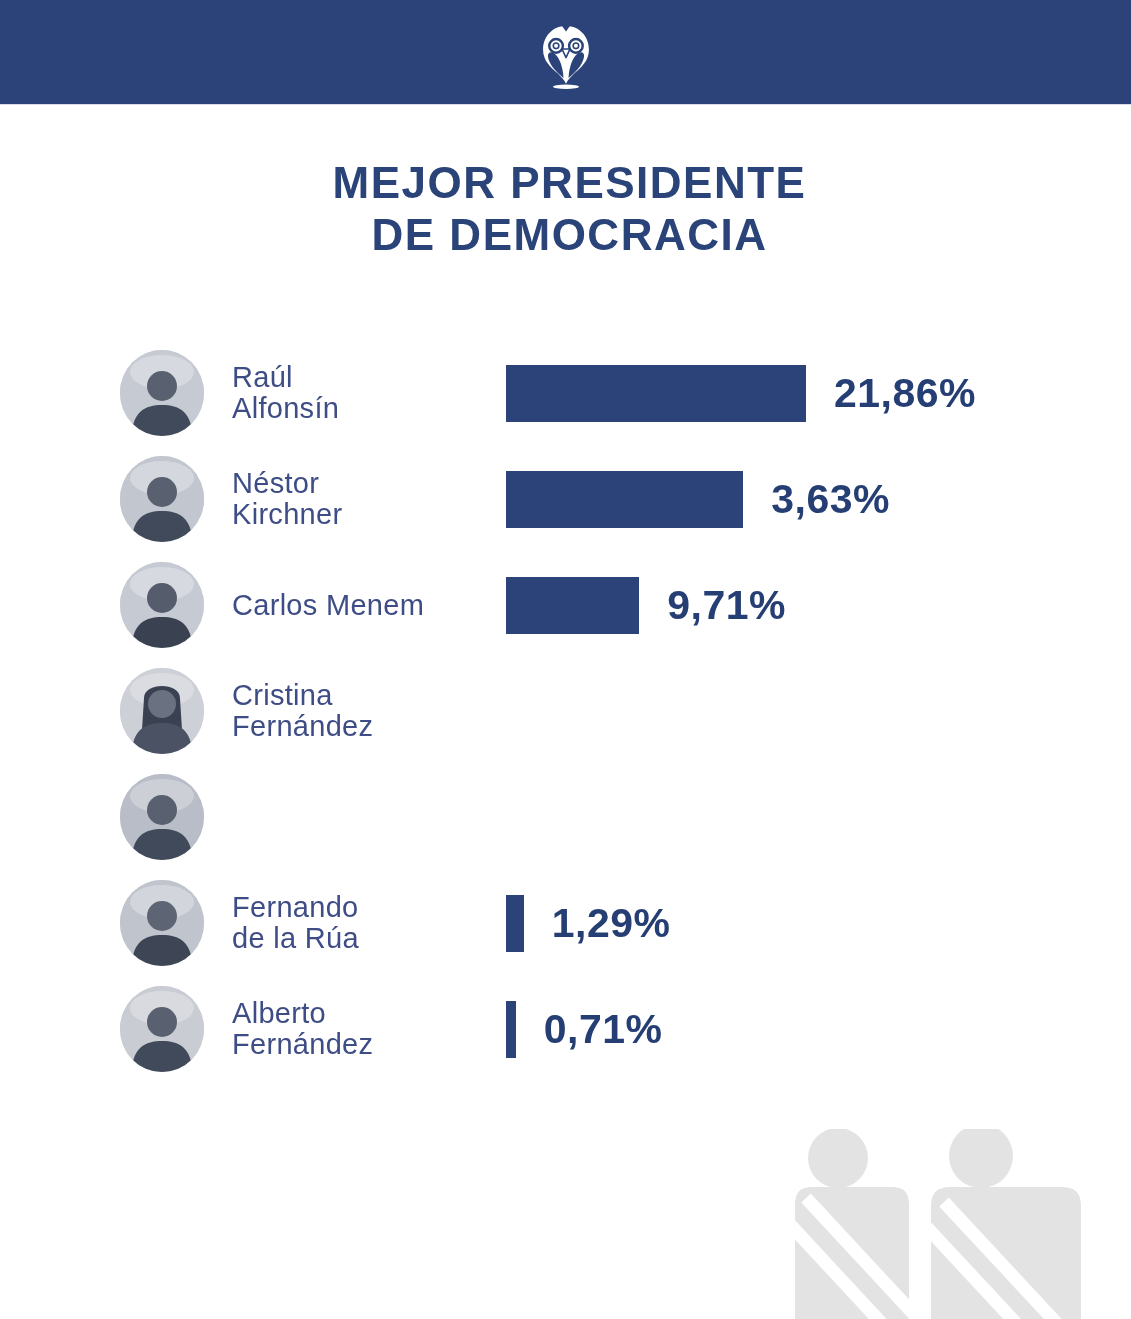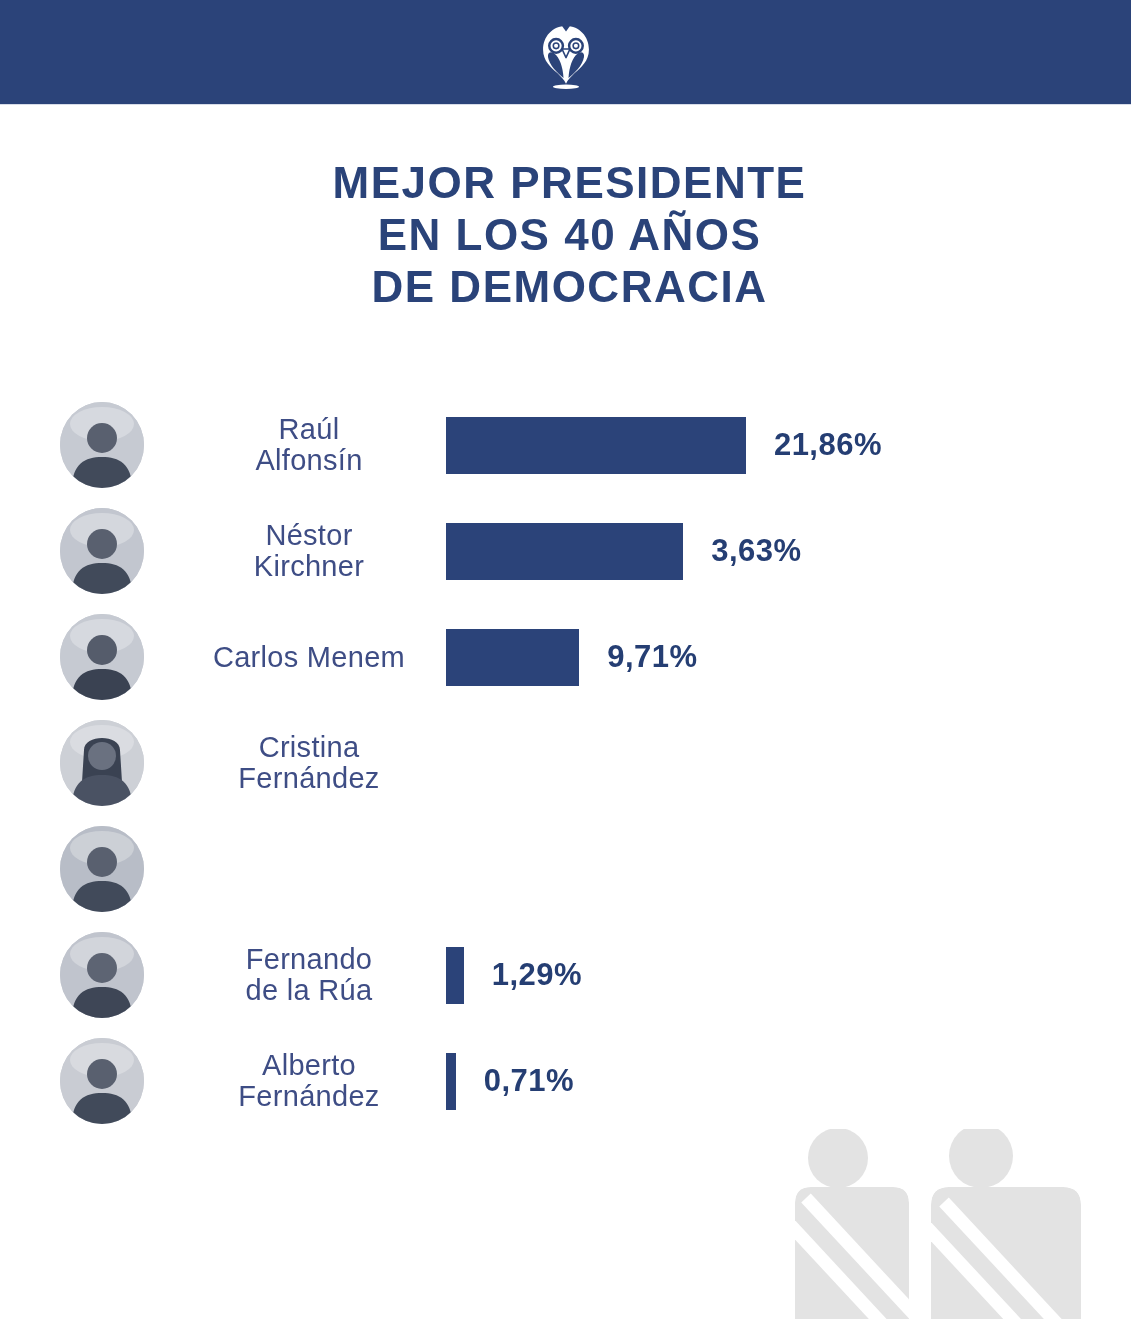--- a/index.html
+++ b/index.html
@@ -26,22 +26,21 @@
     color:#2a4379;
     font-size:44px; line-height:52px; font-weight:bold;
     letter-spacing:1.5px;
     margin-left:8px;
   }
 
   
   .chart { position:relative; z-index:1; margin-top:79px; }
   .row {
     height:106px; display:flex; align-items:center;
-    padding-left:60px;
-    text-align:center;
+    padding-left:120px;
   }
   .row.last { height:112px; margin-top:2px; }
   .avatar-box { width:84px; height:86px; flex:0 0 84px; display:flex; align-items:center; justify-content:center; }
   .avatar {
     width:84px; height:86px; border-radius:50%; overflow:hidden;
     background:#c6cad2;
   }
   .none-circle {
     width:76px; height:86px; border-radius:50%;
     background:#2b4379;
@@ -50,21 +49,21 @@
     margin-left:28px; width:274px;
     color:#3e4d85; font-size:29px; line-height:31px;
     letter-spacing:0.3px;
     white-space:pre-line;
   }
   .bar-wrap { display:flex; align-items:center; }
   .bar { height:57px; background:#2b4379; }
   .row.last .bar { height:56px; }
   .value {
     margin-left:28px;
-    color:#253e73; font-size:31px; font-weight:bold; letter-spacing:0.5px;
+    color:#253e73; font-size:41px; font-weight:bold; letter-spacing:0.5px;
     white-space:nowrap;
   }
 
   
   .watermark {
     position:absolute; right:0; bottom:0; z-index:0;
     width:350px; height:190px;
   }
 </style>
 </head>
@@ -82,21 +81,20 @@
       <circle cx="66" cy="34" r="4.5" fill="#ffffff" stroke="#2b4379" stroke-width="2.5"></circle>
       <path d="M50,53 L43.5,39 L56.5,39 Z" fill="#ffffff" stroke="#2b4379" stroke-width="2.5" stroke-linejoin="round"></path>
       <path fill="#2b4379" d="M46,86 C36,78 23,65 21,52 C20,45 25,42 31,46 C40,53 45,69 46,86 Z"></path>
       <path fill="#2b4379" d="M54,86 C64,78 77,65 79,52 C80,45 75,42 69,46 C60,53 55,69 54,86 Z"></path>
       <ellipse cx="50" cy="100" rx="21" ry="3.5" fill="#ffffff"></ellipse>
     </svg>
   </div>
 
   <div class="title">
     <div>MEJOR PRESIDENTE</div>
-    <div>EN LOS 40 AÑOS</div>
     <div>DE DEMOCRACIA</div>
   </div>
 
   <div class="chart">
 
     <div class="row">
       <div class="avatar-box">
         <div class="avatar">
           <svg viewBox="0 0 84 86" width="84" height="86">
               <rect width="84" height="86" fill="#c6cad2"></rect>

